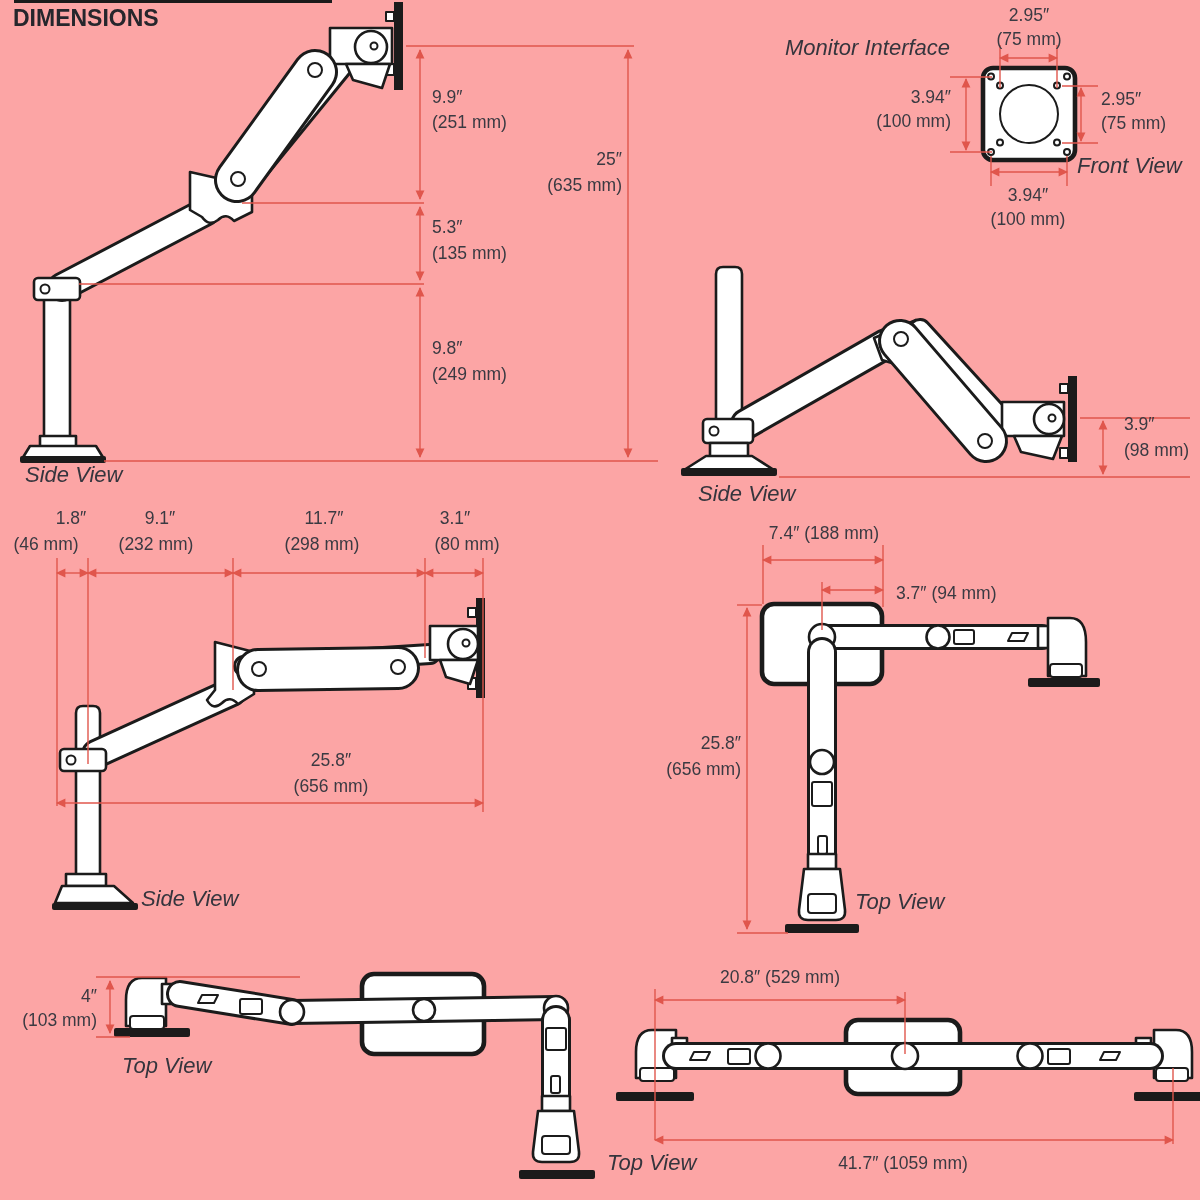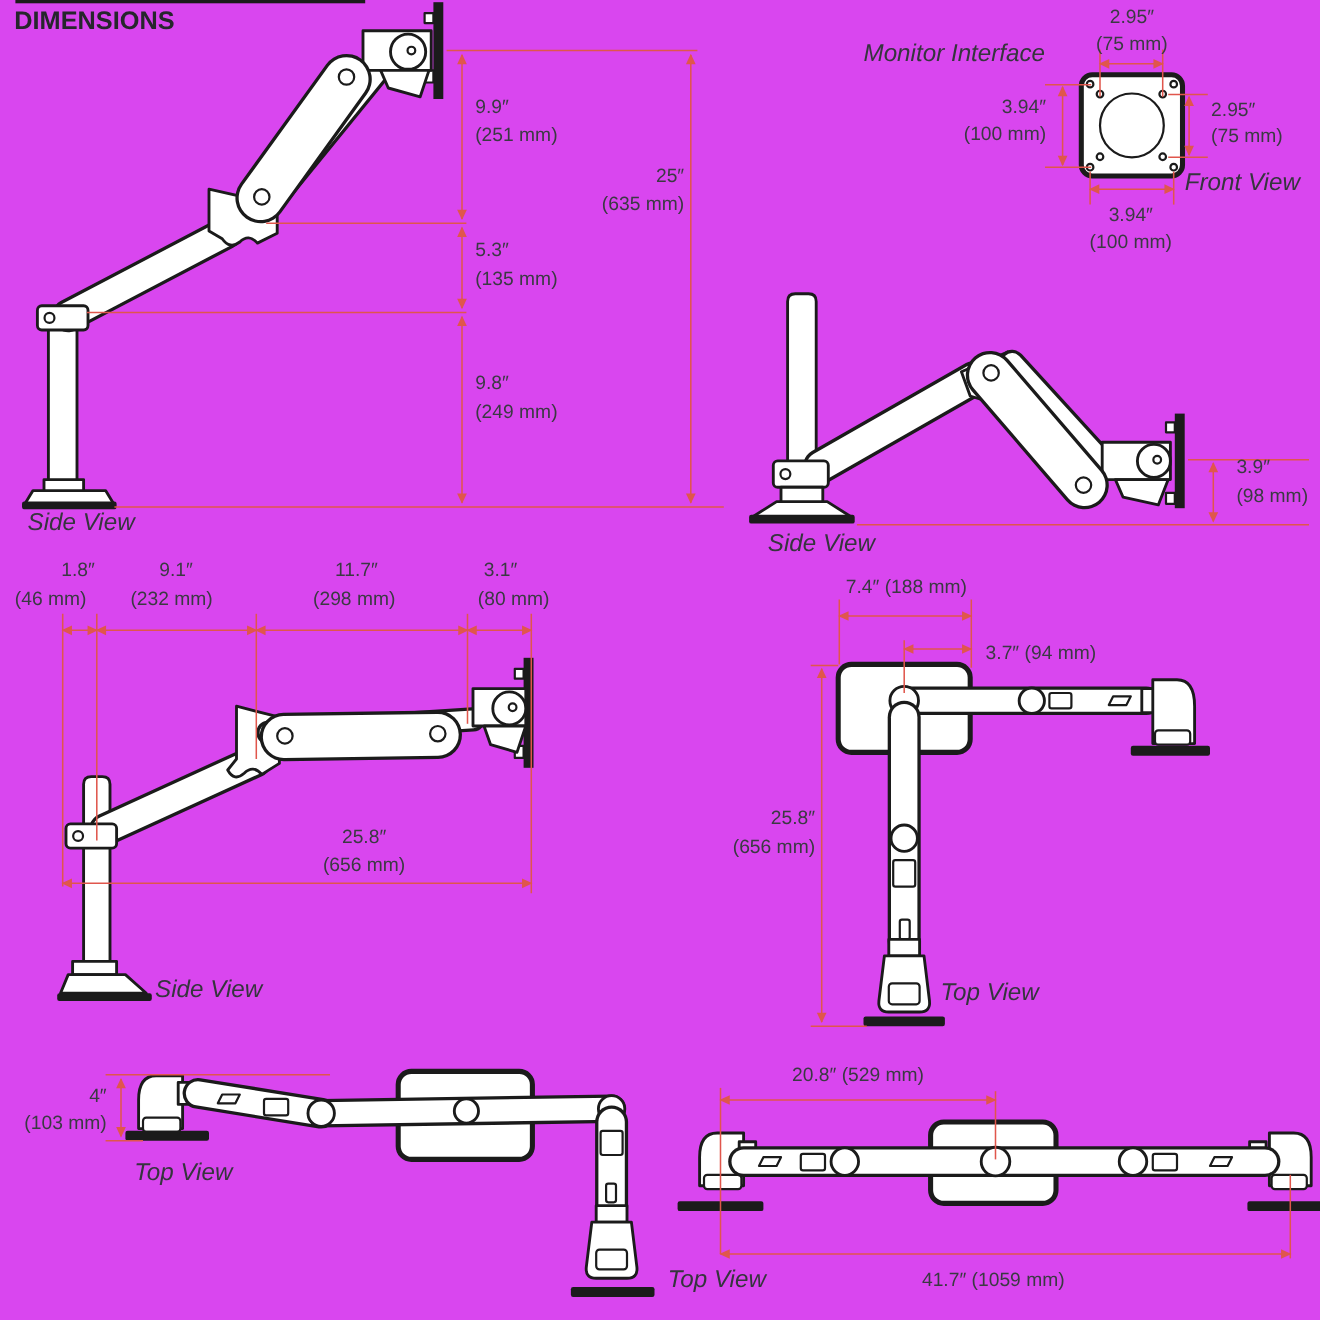--- a/index.html
+++ b/index.html
@@ -1,16 +1,16 @@
 <!DOCTYPE html>
 <html><head>
 <meta charset="utf-8">
 <style>
   html,body{margin:0;padding:0;background:#fff}
-  .page{width:1200px;height:1200px;position:relative;background:#d946ef;overflow:hidden}
+  .page{width:1200px;height:1200px;position:relative;background:#fca5a5;overflow:hidden}
   svg{display:block}
   .k{stroke:#1b1b1b;stroke-width:2.6;fill:#fff;stroke-linejoin:round}
   .k2{stroke:#1b1b1b;stroke-width:2;fill:#fff;stroke-linejoin:round}
   .thick{stroke-width:4.6}
   .kf{fill:#1b1b1b;stroke:none}
   .co{stroke:#1b1b1b;fill:none;stroke-linecap:round}
   .ci{stroke:#fff;fill:none;stroke-linecap:round}
   .dim{stroke:#e0564c;stroke-width:1.4;fill:none}
   .da{marker-start:url(#arr);marker-end:url(#arr)}
   text{fill:#3a3a42;font-family:"Liberation Sans",sans-serif}

